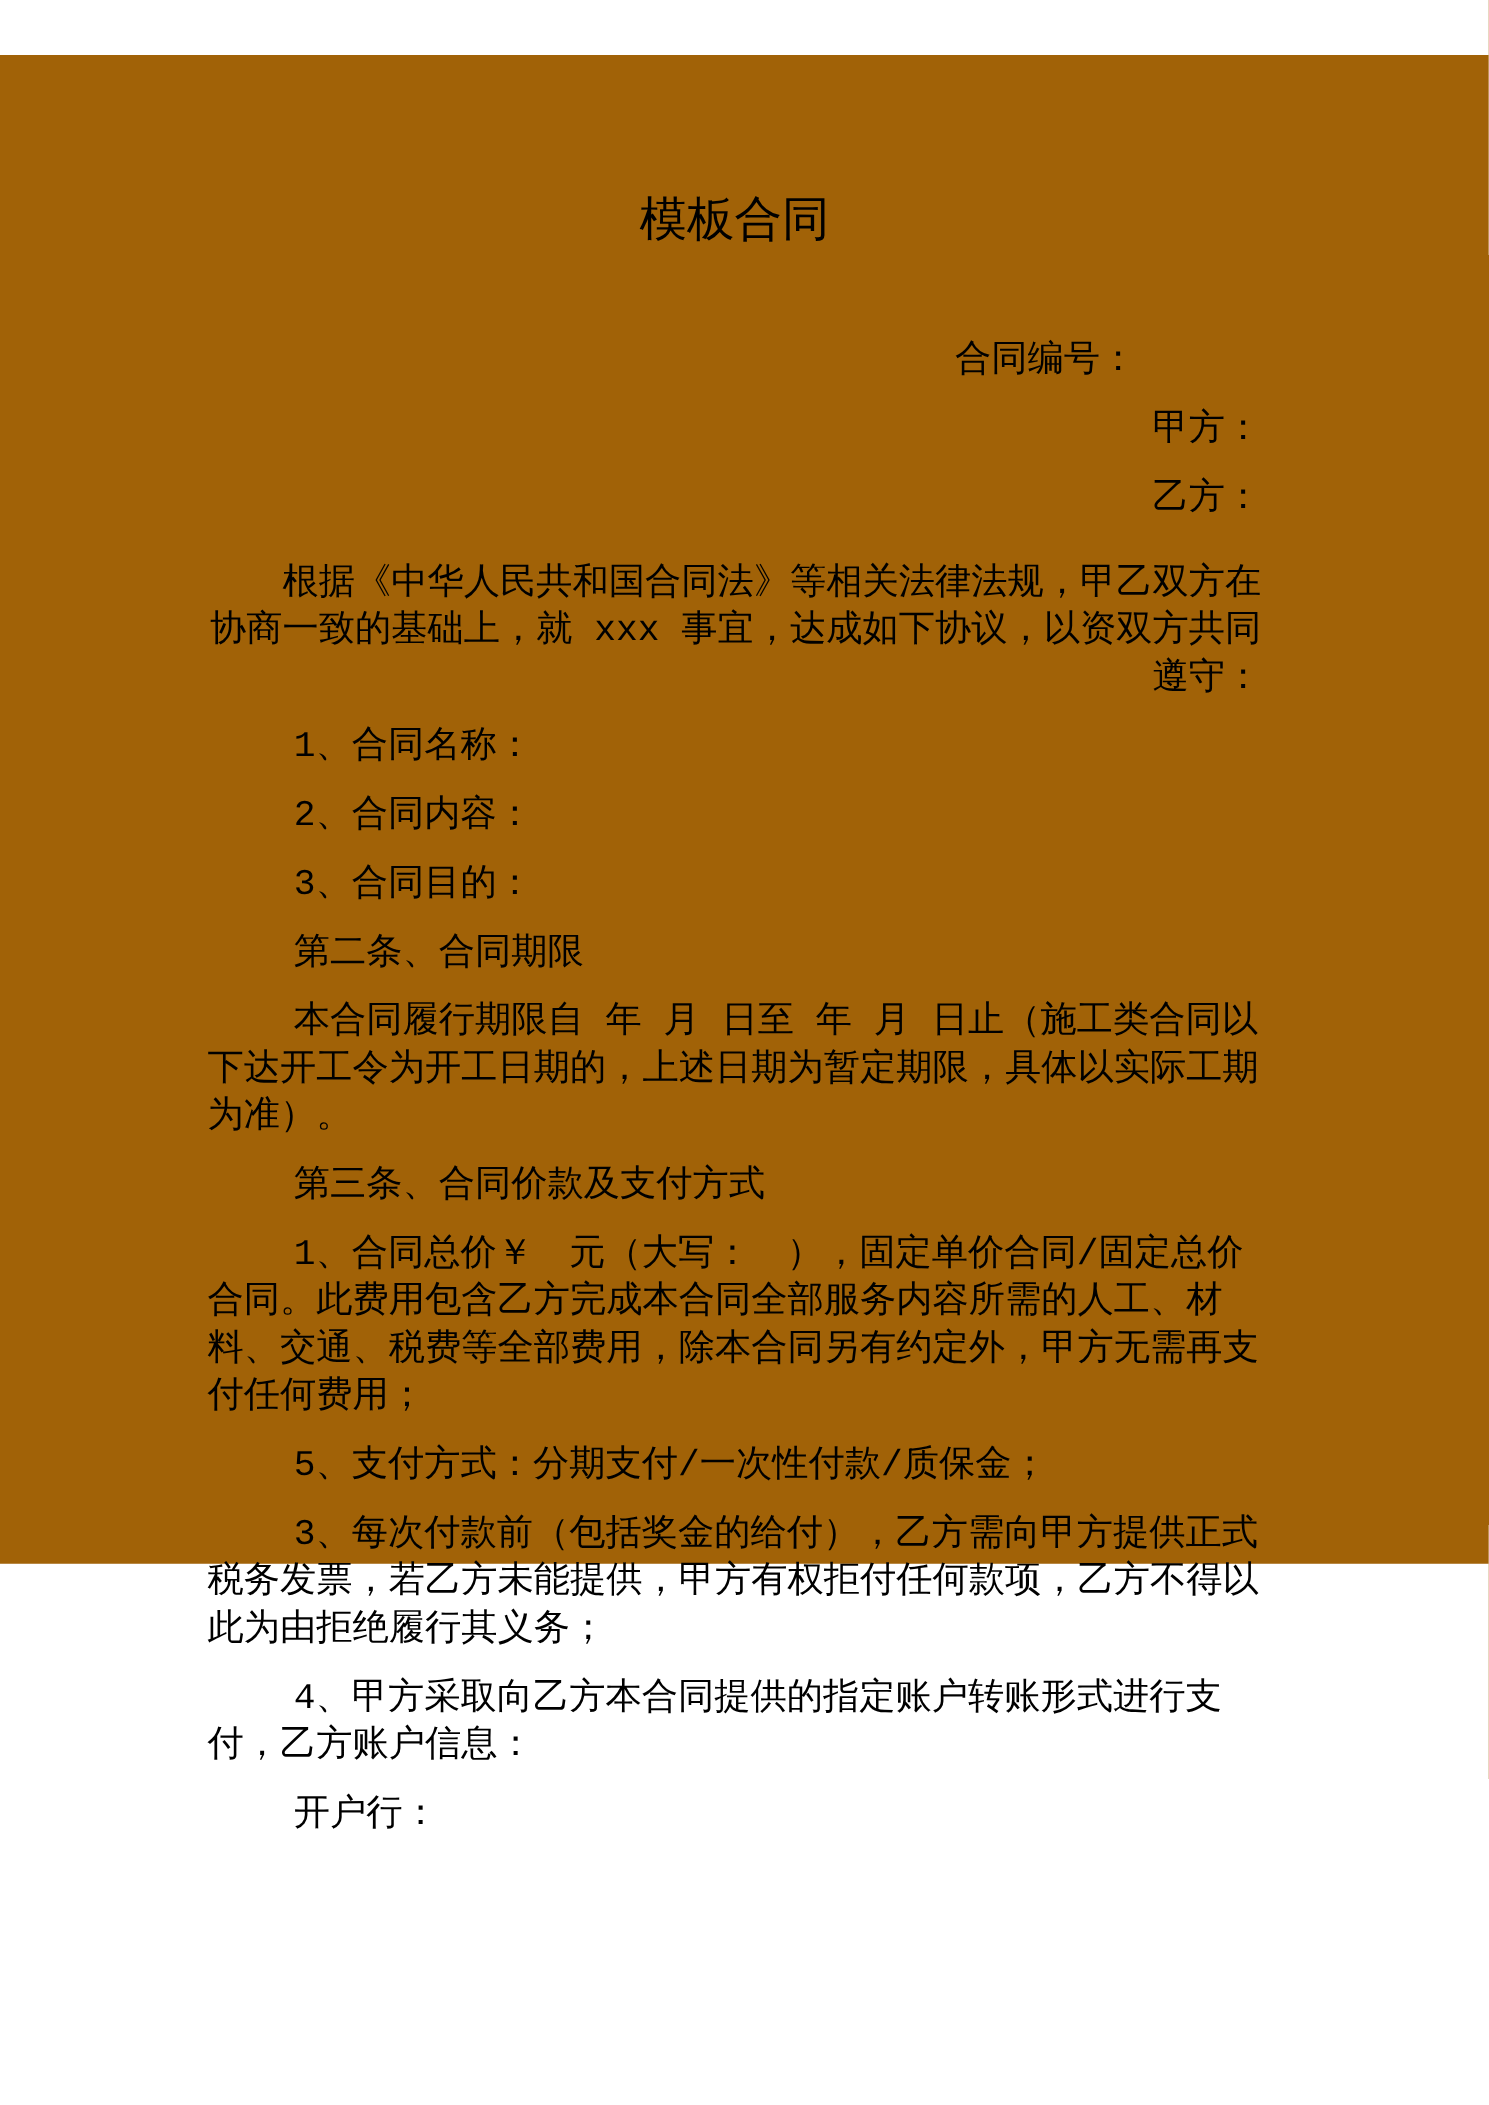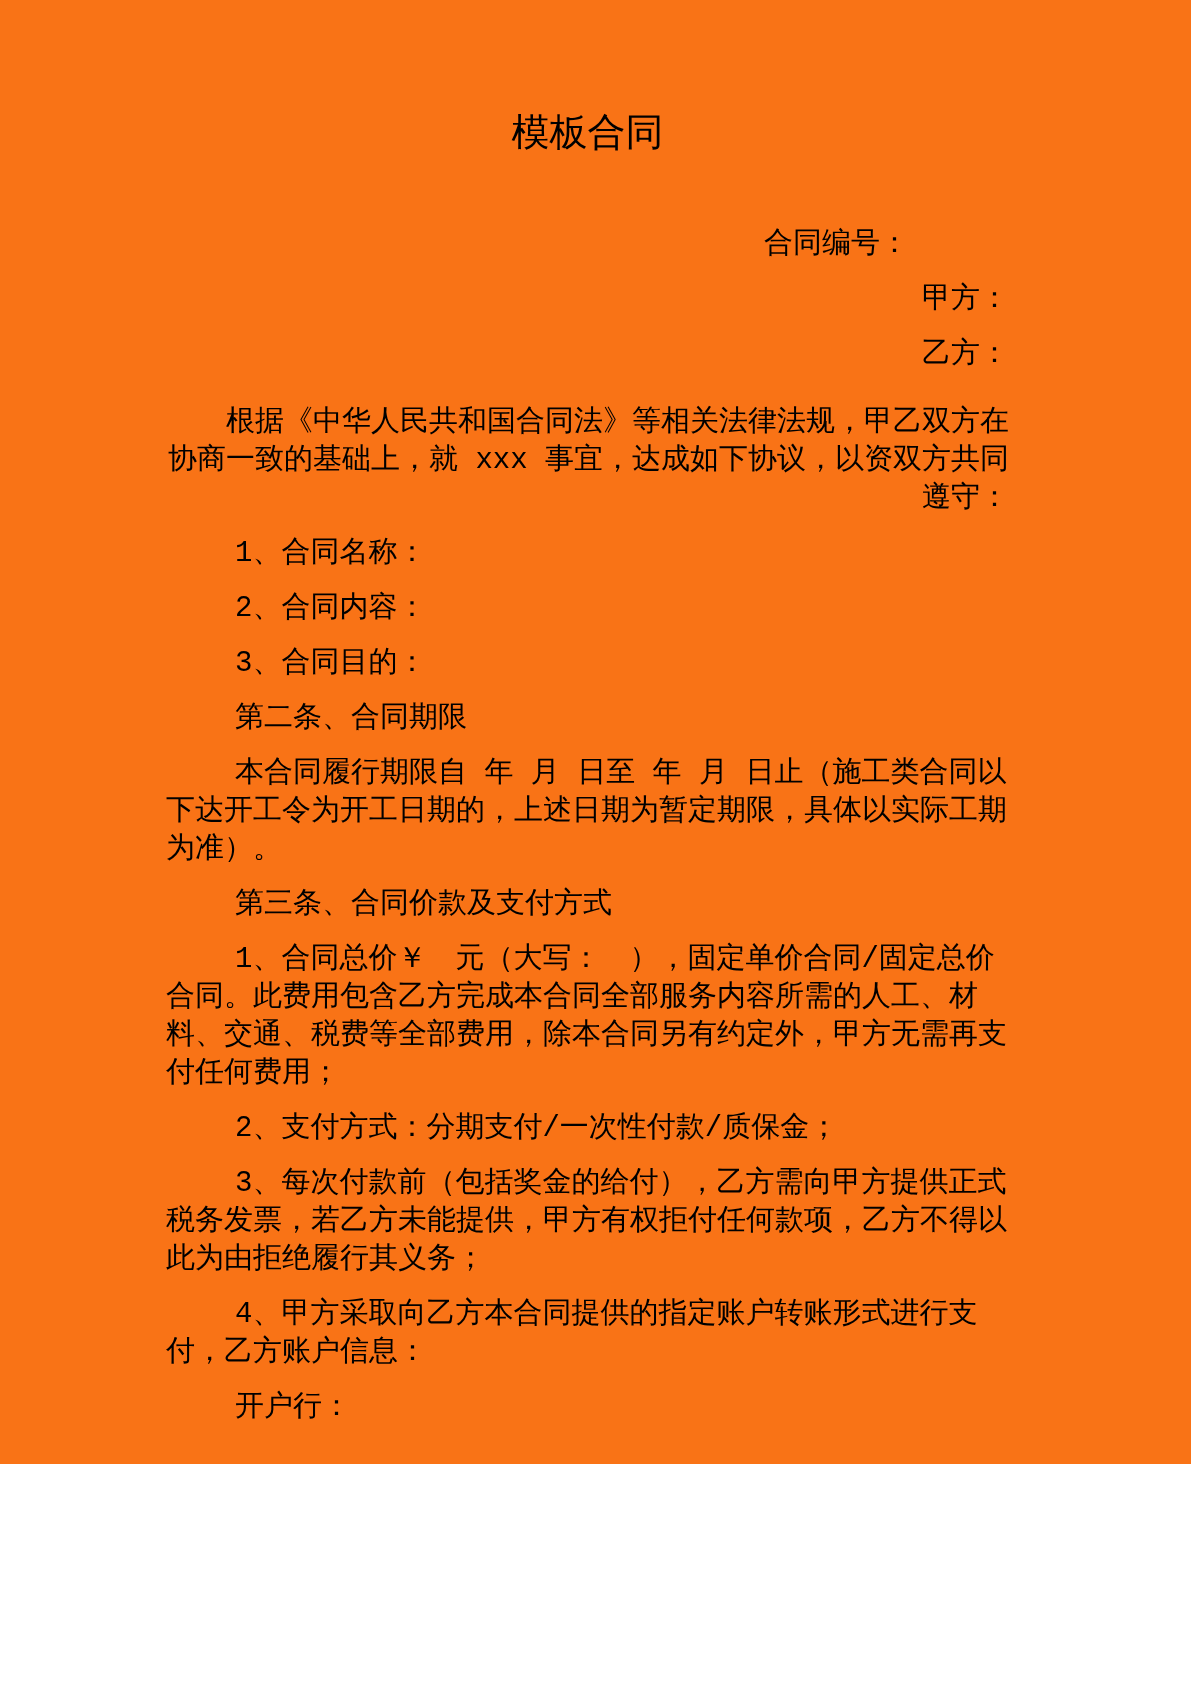--- a/index.html
+++ b/index.html
@@ -10,23 +10,24 @@
     width: 1191px;
     height: 1684px;
     background: #ffffff;
     color: #000000;
     overflow: hidden;
     font-family: "Liberation Serif", "DejaVu Serif", serif;
   }
   .page {
     position: relative;
     width: 1191px;
-    height: 1464px;
-    background: #f97316;
+    height: 1207px;
+    background: #a16207;
     box-sizing: border-box;
+    margin-top: 44px;
   }
   .doc {
     width: 843px;
     margin-left: 166px;
     padding-top: 108px;
     box-sizing: content-box;
   }
   .doc-title {
     font-size: 38px;
     line-height: 48px;
@@ -85,21 +86,21 @@
     <p class="p-indent">3、合同目的：</p>
 
     <p class="p-indent">第二条、合同期限</p>
 
     <p class="p-indent">本合同履行期限自 年 月 日至 年 月 日止（施工类合同以下达开工令为开工日期的，上述日期为暂定期限，具体以实际工期为准）。</p>
 
     <p class="p-indent">第三条、合同价款及支付方式</p>
 
     <p class="p-indent">1、合同总价￥　元（大写：　），固定单价合同/固定总价合同。此费用包含乙方完成本合同全部服务内容所需的人工、材料、交通、税费等全部费用，除本合同另有约定外，甲方无需再支付任何费用；</p>
 
-    <p class="p-indent">2、支付方式：分期支付/一次性付款/质保金；</p>
+    <p class="p-indent">5、支付方式：分期支付/一次性付款/质保金；</p>
 
     <p class="p-indent">3、每次付款前（包括奖金的给付），乙方需向甲方提供正式税务发票，若乙方未能提供，甲方有权拒付任何款项，乙方不得以此为由拒绝履行其义务；</p>
 
     <p class="p-indent">4、甲方采取向乙方本合同提供的指定账户转账形式进行支付，乙方账户信息：</p>
 
     <p class="p-indent">开户行：</p>
 
   </div>
 </div>
 

